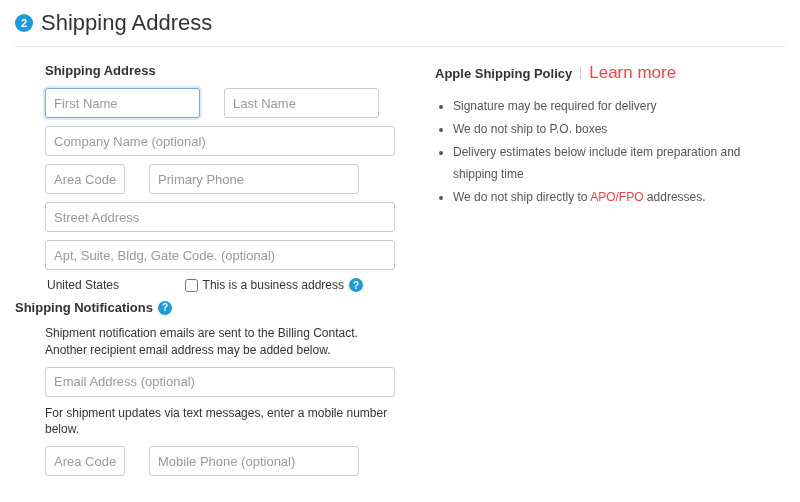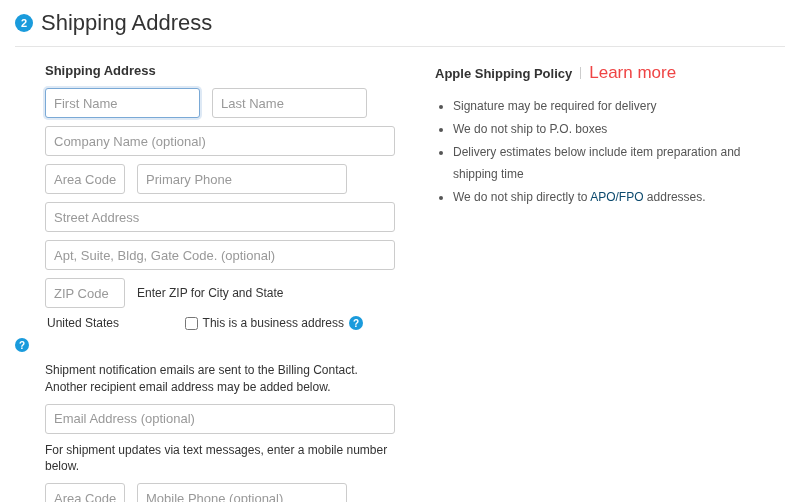--- a/index.html
+++ b/index.html
@@ -48,21 +48,21 @@
     font-weight: bold;
     color: #333;
     margin-bottom: 10px;
     display: flex;
     align-items: center;
     gap: 5px;
   }
   .section-title.notif { margin-left: -30px; }
   .form-row {
     display: flex;
-    gap: 12px;
+    gap: 24px;
     margin-bottom: 8px;
     align-items: center;
   }
   input[type="text"] {
     height: 30px;
     border: 1px solid #ccc;
     border-radius: 3px;
     padding: 0 8px;
     font-size: 13px;
     color: #333;
@@ -107,21 +107,21 @@
   }
   .policy-header {
     display: flex;
     align-items: center;
     gap: 8px;
     margin-bottom: 12px;
   }
   .policy-title { font-size: 13px; font-weight: bold; color: #333; }
   .divider { width: 1px; height: 12px; background: #ccc; }
   .link { color: #ef4444; cursor: pointer; font-size: 17px; }
-  .link-inline { color: #0c4a6e; cursor: pointer; text-align: center; }
+  .link-inline { color: #ef4444; cursor: pointer; text-align: center; }
   .bullets {
     list-style: disc;
     padding-left: 18px;
     font-size: 12px;
     color: #555;
     line-height: 1.9;
   }
   .spacer { height: 4px; }
   .row-between {
     display: flex;
@@ -159,37 +159,34 @@
       </div>
 
       <div class="form-row">
         <input type="text" class="full" placeholder="Street Address" style="">
       </div>
 
       <div class="form-row">
         <input type="text" class="full" placeholder="Apt, Suite, Bldg, Gate Code. (optional)" style="">
       </div>
 
-      <div class="form-row">
-        <input type="text" class="zip" placeholder="ZIP Code" style="">
-        <span class="zip-hint">Enter ZIP for City and State</span>
-      </div>
 
       <div class="row-between">
         <span class="country">United States</span>
         <span class="check-row">
           <input type="checkbox" style="">
           <span>This is a business address</span>
           <span class="help-icon">?</span>
         </span>
       </div>
 
       <div class="spacer"></div>
 
       <div class="section-title notif">
+        <span>Shipping Notifications</span>
         <span class="help-icon">?</span>
       </div>
 
       <p class="para">Shipment notification emails are sent to the Billing Contact. Another recipient email address may be added below.</p>
 
       <div class="form-row">
         <input type="text" class="full" placeholder="Email Address (optional)" style="">
       </div>
 
       <p class="para">For shipment updates via text messages, enter a mobile number below.</p>

